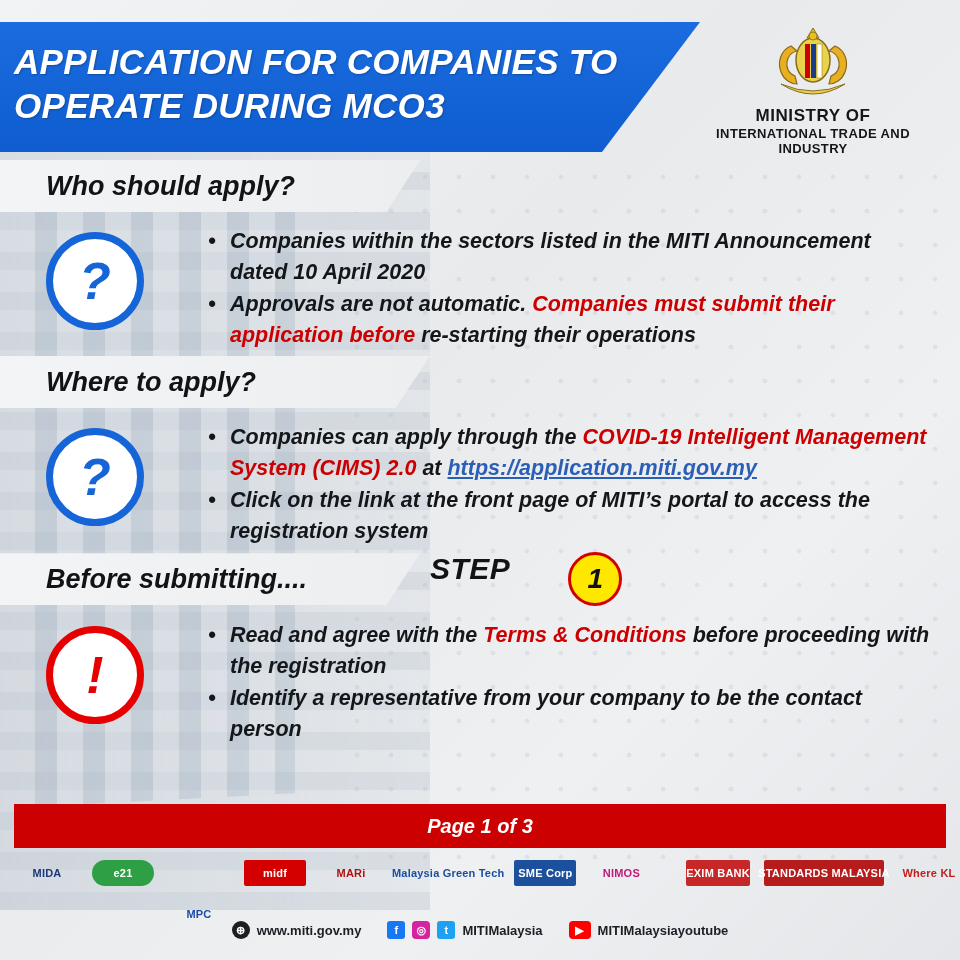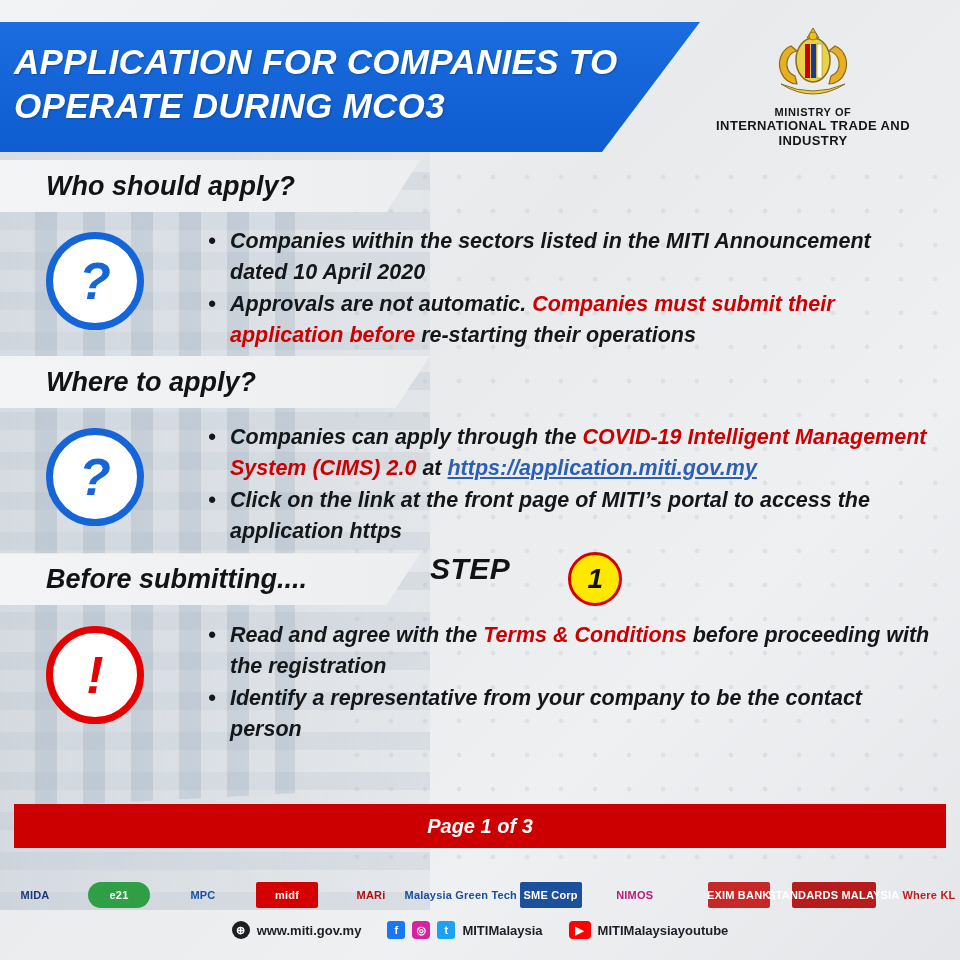--- a/index.html
+++ b/index.html
@@ -89,21 +89,21 @@
     width: 230px;
     text-align: center;
   }
   .crest {
     width: 104px;
     height: 84px;
     margin: 0 auto;
     display: block;
   }
   .ministry-l1 {
-    font-size: 11px;
+    font-size: 17px;
     font-weight: bold;
     color: #14161a;
     letter-spacing: 0.6px;
     margin-top: 2px;
   }
   .ministry-l2 {
     font-size: 13px;
     font-weight: bold;
     color: #14161a;
     letter-spacing: 0.4px;
@@ -245,28 +245,28 @@
     justify-content: center;
     color: #fff;
     font-size: 20px;
     font-weight: bold;
     font-style: italic;
   }
 
   
   .logos {
     position: absolute;
-    left: 4px;
+    left: 16px;
     right: 0;
     bottom: 52px;
     height: 48px;
     display: flex;
-    align-items: flex-end;
-    justify-content: center;
-    gap: 22px;
+    align-items: flex-start;
+    justify-content: center;
+    gap: 14px;
   }
   .logo {
     height: 26px;
     min-width: 52px;
     display: flex;
     align-items: center;
     justify-content: center;
     font-size: 11px;
     font-weight: bold;
     color: #2a2f36;
@@ -370,21 +370,21 @@
     <div class="banner banner-w2">
       <span class="banner-text">Where to apply?</span>
     </div>
   </div>
   <div class="block">
     <div class="badge-col">
       <div class="round-badge badge-blue">?</div>
     </div>
     <ul class="bullets">
       <li><span>Companies can apply through the </span><span class="red">COVID-19 Intelligent Management System (CIMS) 2.0 </span><span>at </span><a href="#" class="link">https://application.miti.gov.my</a></li>
-      <li><span>Click on the link at the front page of MITI’s portal to access the application https</span></li>
+      <li><span>Click on the link at the front page of MITI’s portal to access the registration system</span></li>
     </ul>
   </div>
 
   <div class="banner-row">
     <div class="banner banner-w3">
       <span class="banner-text">Before submitting....</span>
     </div>
     <div class="step-wrap">
       <span class="step-label">STEP</span>
       <span class="step-circle">1</span>

